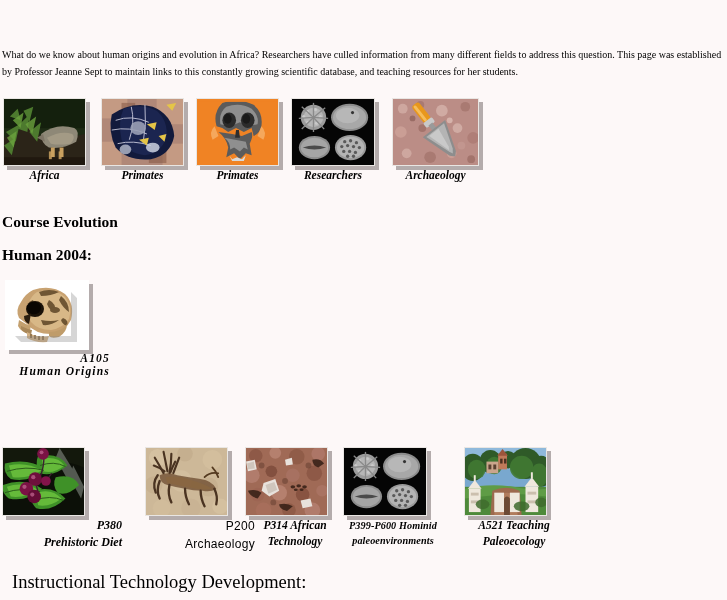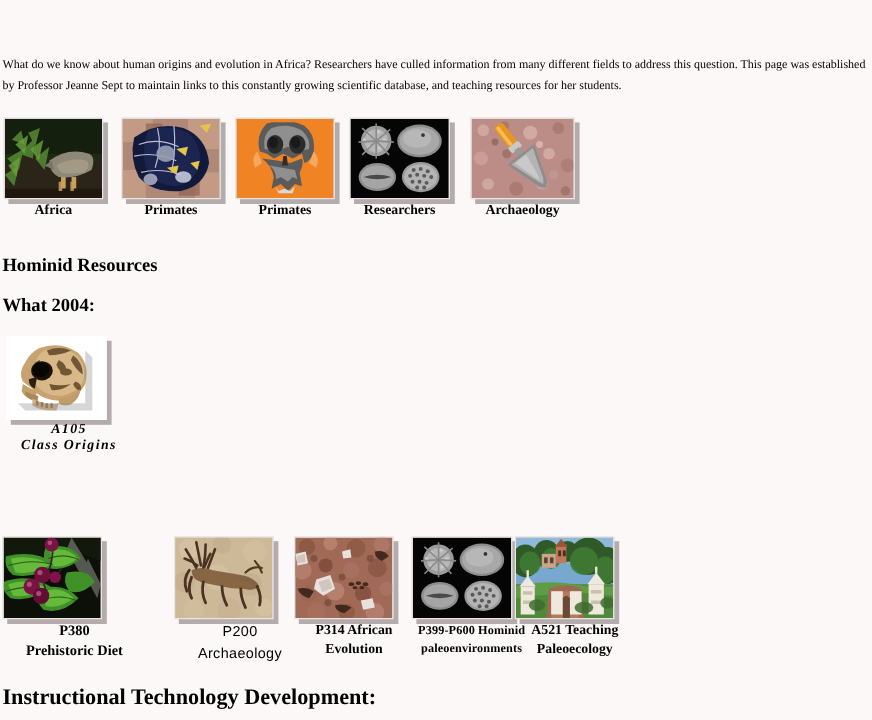--- a/index.html
+++ b/index.html
@@ -45,24 +45,24 @@
     font-weight: bold;
     font-size: 15.5px;
     line-height: 18px;
   }
   #h-course   { left: 2px; top: 213px; }
   #h-fall     { left: 2px; top: 246px; }
   #h-archives { left: 2px; top: 409px; width: 130px; }
 
   h2.big-heading {
     position: absolute;
-    left: 2px; top: 571px;
+    left: 12px; top: 571px;
     margin: 0;
     font-family: "Liberation Serif", serif;
-    font-weight: bold;
+    font-weight: normal;
     font-size: 18.5px;
     line-height: 22px;
   }
 
   
   .thumb-block { position: absolute; }
 
   .thumb-shadow {
     position: relative;
   }
@@ -82,27 +82,28 @@
     overflow: hidden;
     background: #cfc8c0;
     border: 1px solid rgba(255,255,255,0.55);
     box-sizing: border-box;
   }
   .thumb-img > svg { display: block; width: 100%; height: 100%; }
 
   .thumb-label {
     font-family: "Liberation Serif", serif;
     font-weight: bold;
+    font-style: italic;
     font-size: 11.5px;
     line-height: 13px;
     text-align: center;
     white-space: nowrap;
     margin-top: 3px;
   }
-  .label-left { text-align: center; }
+  .label-left { text-align: right; }
   .label-sans {
     font-family: "Liberation Sans", sans-serif;
     font-weight: normal;
     font-style: normal;
     font-size: 12px;
     line-height: 14.5px;
     letter-spacing: 0.3px;
   }
   .label-mono-ish {
     font-family: "Liberation Serif", serif;
@@ -323,22 +324,22 @@
               <path d="M36 33 L48 33 L45 54 L43 57 Z" fill="#d2d2d2" opacity="0.7"></path>
             </g>
           </svg>
         </div>
       </div>
       <div class="thumb-label" style="width:87px;">Archaeology</div>
     </div>
 
   </div>
 
-  <h2 class="section-heading" id="h-course">Hominid Resources</h2>
-  <h2 class="section-heading" id="h-fall">What 2004:</h2>
+  <h2 class="section-heading" id="h-course">Course Evolution</h2>
+  <h2 class="section-heading" id="h-fall">Human 2004:</h2>
 
   <div class="thumb-block" style="left:5px; top:280px; width:105px;">
     <div class="thumb-shadow" style="width:84px;height:70px;">
       <div class="thumb-img" style="width:84px;height:70px;background:#ffffff;border:none;">
         <svg viewBox="0 0 84 70" preserveAspectRatio="none">
           <rect width="84" height="70" fill="#ffffff"></rect>
           <g>
             <path d="M28 10 Q46 4 60 14 Q70 24 66 40 Q60 52 46 54 Q30 54 22 44 L14 38 Q10 30 16 22 Q20 14 28 10 Z" fill="#c8a271"></path>
             <path d="M32 12 Q48 7 60 17 Q68 27 64 39 Q58 48 46 50 Q33 50 26 42 Q20 32 24 22 Q27 15 32 12 Z" fill="#d8b887"></path>
             <g fill="#5d4526" opacity="0.85">
@@ -364,21 +365,21 @@
             </g>
             <path d="M44 52 Q56 52 62 44 Q62 52 54 57 Q46 59 44 56 Z" fill="#bf9c6a"></path>
           </g>
           <g opacity="0.35">
             <path d="M66 12 L72 18 L72 62 L16 62 L10 56 L66 56 Z" fill="#8a8a8a"></path>
           </g>
         </svg>
       </div>
     </div>
     <div class="thumb-label label-left label-mono-ish" style="width:105px;margin-top:2px;">A105</div>
-    <div class="thumb-label label-left label-mono-ish" style="width:105px;margin-top:0;">Class Origins</div>
+    <div class="thumb-label label-left label-mono-ish" style="width:105px;margin-top:0;">Human Origins</div>
   </div>
 
   <div class="thumb-block" style="left:2px; top:447px; width:120px;">
     <div class="thumb-shadow" style="width:83px;height:69px;">
       <div class="thumb-img" style="width:83px;height:69px;">
         <svg viewBox="0 0 83 69" preserveAspectRatio="none">
           <rect width="83" height="69" fill="#0c1008"></rect>
           <path d="M0 0 L83 0 L83 20 Q60 10 30 16 L0 26 Z" fill="#13180c"></path>
           <g fill="#9aa29a" opacity="0.5">
             <path d="M58 0 L74 26 L70 40 L54 10 Z"></path>
@@ -516,21 +517,21 @@
           <g fill="#6b4334" opacity="0.6">
             <circle cx="16" cy="18" r="3"></circle>
               <circle cx="40" cy="34" r="3"></circle>
             <circle cx="64" cy="18" r="3"></circle>
               <circle cx="28" cy="56" r="3"></circle>
           </g>
         </svg>
       </div>
     </div>
     <div class="thumb-label" style="width:100px;margin-top:3px;">P314  African</div>
-    <div class="thumb-label" style="width:100px;">Evolution</div>
+    <div class="thumb-label" style="width:100px;">Technology</div>
   </div>
 
   <div class="thumb-block" style="left:343px; top:447px; width:100px;">
     <div class="thumb-shadow" style="width:84px;height:69px;">
       <div class="thumb-img" style="width:84px;height:69px;">
         <svg viewBox="0 0 84 69" preserveAspectRatio="none">
           <rect width="84" height="69" fill="#050505"></rect>
           <g>
             <circle cx="22" cy="19" r="13" fill="#9c9c9c"></circle>
             <circle cx="22" cy="19" r="10" fill="#b6b6b6"></circle>
@@ -577,21 +578,21 @@
             <circle cx="57" cy="59" r="1.7"></circle>
               <circle cx="63" cy="59" r="1.7"></circle>
           </g>
         </svg>
       </div>
     </div>
     <div class="thumb-label label-small" style="width:100px;margin-top:4px;">P399-P600 Hominid</div>
     <div class="thumb-label label-small" style="width:100px;">paleoenvironments</div>
   </div>
 
-  <div class="thumb-block" style="left:429px; top:447px; width:100px;">
+  <div class="thumb-block" style="left:464px; top:447px; width:100px;">
     <div class="thumb-shadow" style="width:83px;height:69px;">
       <div class="thumb-img" style="width:83px;height:69px;">
         <svg viewBox="0 0 83 69" preserveAspectRatio="none">
           <rect width="83" height="69" fill="#79a8cf"></rect>
           <rect y="0" width="83" height="22" fill="#8fb9db"></rect>
           <g fill="#2f5a28">
             <ellipse cx="8" cy="20" rx="12" ry="14"></ellipse>
               <ellipse cx="26" cy="14" rx="11" ry="12"></ellipse>
             <ellipse cx="62" cy="16" rx="16" ry="16"></ellipse>
               <ellipse cx="78" cy="24" rx="12" ry="16"></ellipse>

